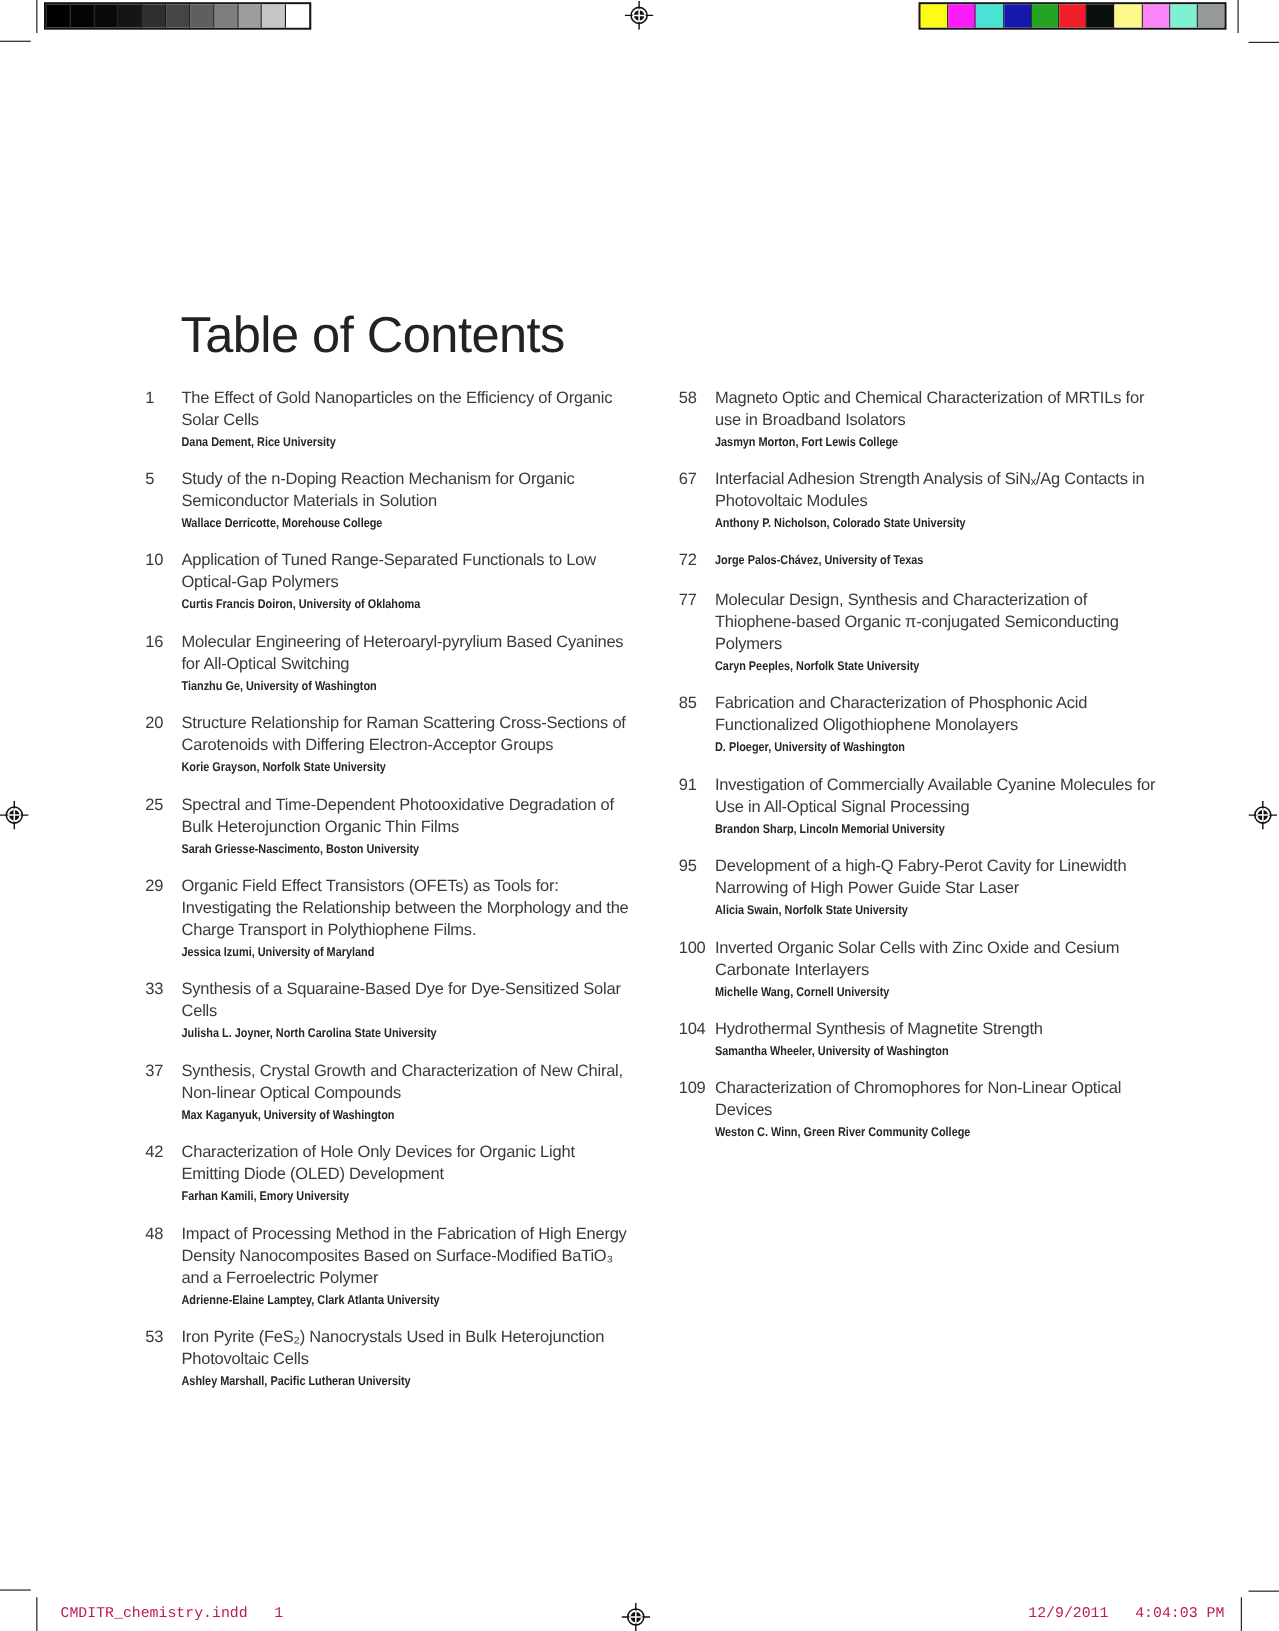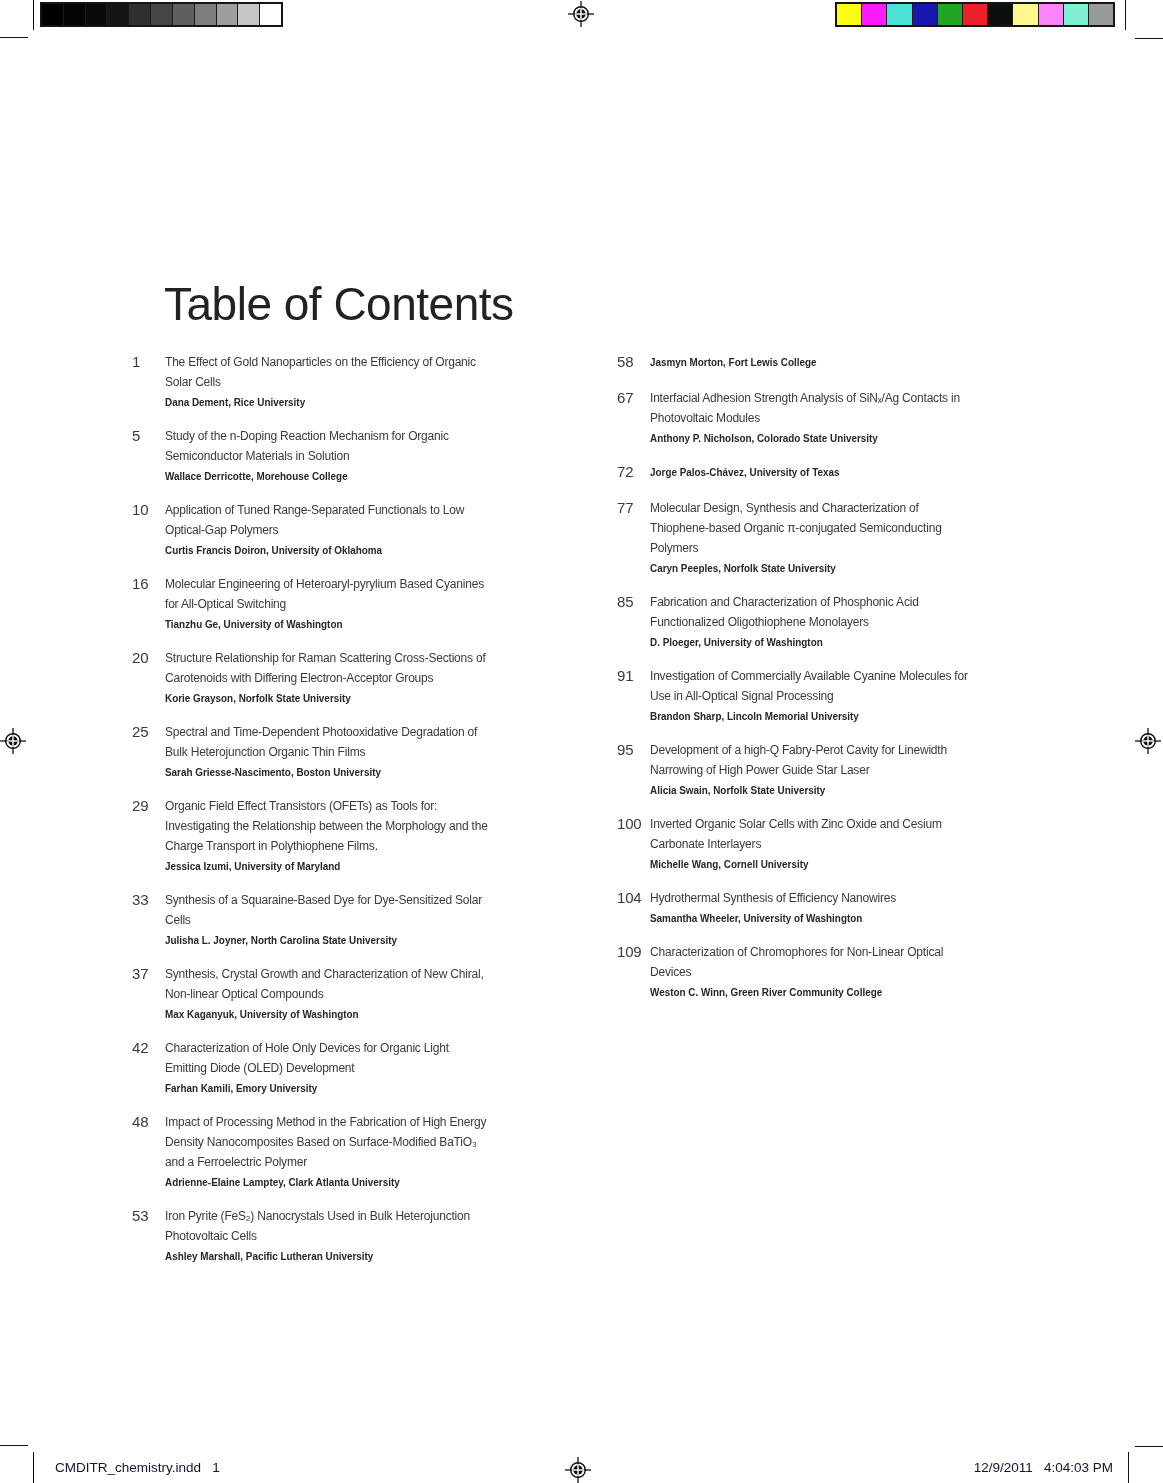--- a/index.html
+++ b/index.html
@@ -48,36 +48,36 @@
 
   .toc-entry{display:flex;margin-bottom:16px;}
   .toc-num{
     flex:0 0 33px;
     font-size:15px;line-height:20px;
     letter-spacing:-0.2px;color:#3a3a3a;
   }
   .toc-body{flex:1;min-width:0;}
   .toc-title{
     display:block;white-space:pre-line;
-    font-size:12px;line-height:20px;
+    font-size:15px;line-height:20px;
     letter-spacing:-0.2px;color:#3a3a3a;
   }
   .toc-author{
     display:inline-block;
     transform:scaleX(0.86);transform-origin:left;
     font-size:11.5px;line-height:16px;font-weight:bold;
     letter-spacing:0;color:#262626;
     margin-top:1px;white-space:pre-line;
   }
 
   
   .slug{
     position:absolute;
-    font-family:Liberation Sans, sans-serif;
-    font-size:13.5px;color:#0f172a;
+    font-family:Liberation Mono, monospace;
+    font-size:13.5px;color:#be185d;
     white-space:pre;
   }
   #slug-left{left:55px;top:1460px;}
   #slug-right{right:50px;top:1460px;text-align:right;}
 </style>
 </head>
 <body>
 
 <div class="page">
 
@@ -260,20 +260,22 @@
       <span class="toc-title">Iron Pyrite (FeS₂) Nanocrystals Used in Bulk Heterojunction
 Photovoltaic Cells</span>
       <span class="toc-author">Ashley Marshall, Pacific Lutheran University</span>
     </span>
   </div>
 </div>
   <div id="toc-col-right" class="toc-col">
   <div class="toc-entry">
     <span class="toc-num">58</span>
     <span class="toc-body">
+      <span class="toc-title">Magneto Optic and Chemical Characterization of MRTILs for
+use in Broadband Isolators</span>
       <span class="toc-author">Jasmyn Morton, Fort Lewis College</span>
     </span>
   </div>
 
 
   <div class="toc-entry">
     <span class="toc-num">67</span>
     <span class="toc-body">
       <span class="toc-title">Interfacial Adhesion Strength Analysis of SiNₓ/Ag Contacts in
 Photovoltaic Modules</span>
@@ -331,21 +333,21 @@
     <span class="toc-body">
       <span class="toc-title">Inverted Organic Solar Cells with Zinc Oxide and Cesium
 Carbonate Interlayers</span>
       <span class="toc-author">Michelle Wang, Cornell University</span>
     </span>
   </div>
 
   <div class="toc-entry">
     <span class="toc-num">104</span>
     <span class="toc-body">
-      <span class="toc-title">Hydrothermal Synthesis of Efficiency Nanowires</span>
+      <span class="toc-title">Hydrothermal Synthesis of Magnetite Strength</span>
       <span class="toc-author">Samantha Wheeler, University of Washington</span>
     </span>
   </div>
 
   <div class="toc-entry">
     <span class="toc-num">109</span>
     <span class="toc-body">
       <span class="toc-title">Characterization of Chromophores for Non-Linear Optical
 Devices</span>
       <span class="toc-author">Weston C. Winn, Green River Community College</span>

